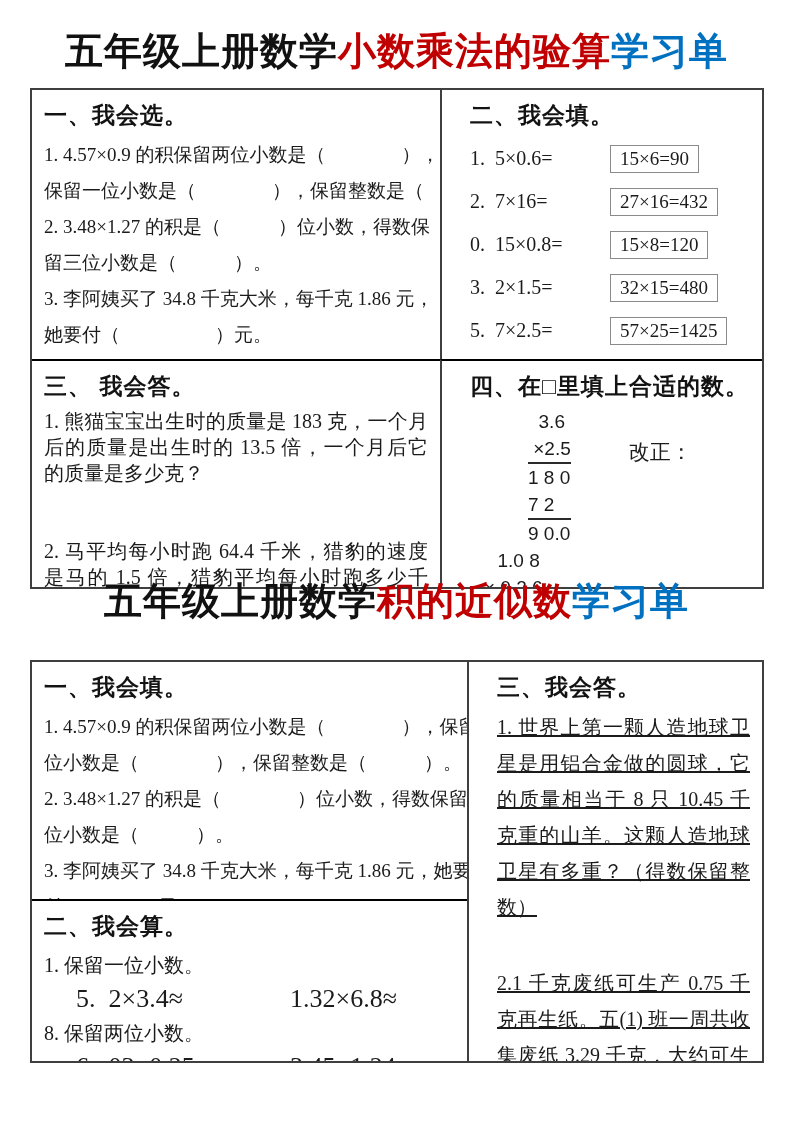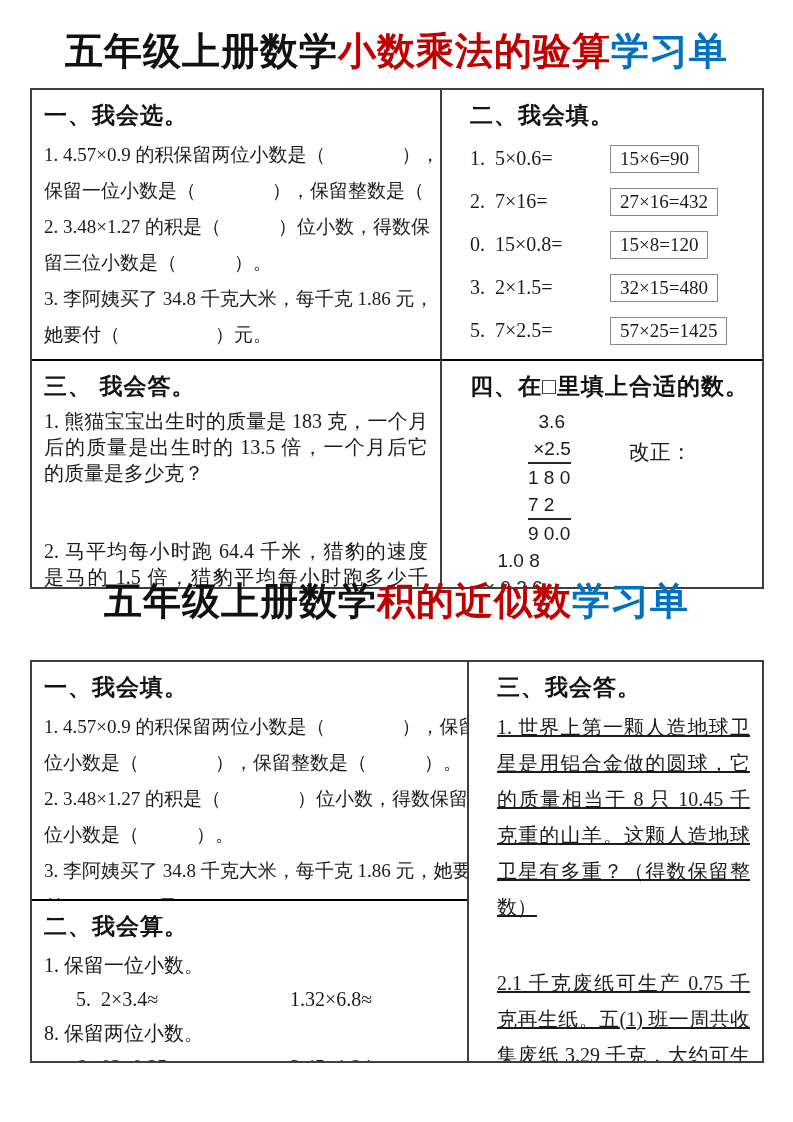--- a/index.html
+++ b/index.html
@@ -57,21 +57,21 @@
   .vm-wrap { display: flex; align-items: flex-start; }
   .vm-wrap.m1 { margin-left: 58px; margin-top: 2px; }
   .vm-wrap.m2 { margin-left: 14px; margin-top: 0; text-align: center; }
   .vm { display: inline-block; font-family: Liberation Sans, sans-serif; font-size: 19px; line-height: 27px; }
   .vm div { white-space: pre; }
   .vm .rule { border-top: 2px solid #2a2a2a; }
   .correct { font-family: "Liberation Sans", "DejaVu Sans", sans-serif; font-size: 21px; margin-top: 30px; margin-left: 58px; white-space: nowrap; }
 
   
   .sub { font-size: 20px; line-height: 34px; white-space: pre; }
-  .calc-row { display: flex; font-size: 20px; line-height: 34px; padding-left: 32px; }
+  .calc-row { display: flex; font-size: 26px; line-height: 34px; padding-left: 32px; }
   .calc-left { width: 214px; white-space: pre; }
   .calc-right { white-space: pre; }
 
   
   .ans2 p { font-size: 20px; line-height: 36px; margin: 2px 0 0 0; text-align: justify; text-decoration: underline; }
   .ans2 p + p { margin-top: 40px; }
 </style>
 </head>
 <body>
 

